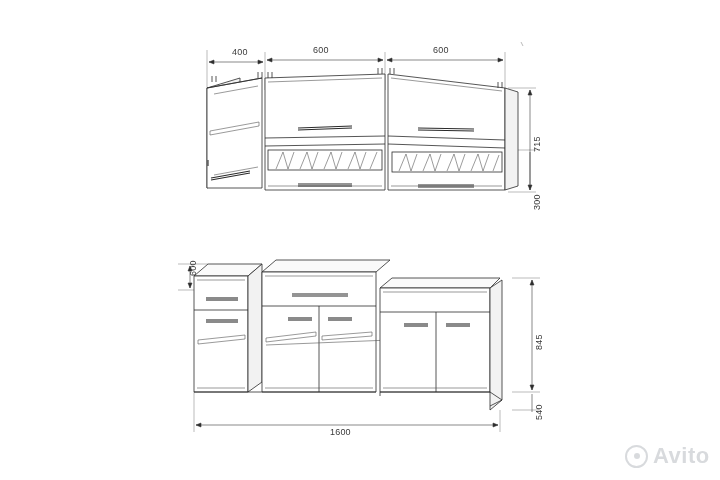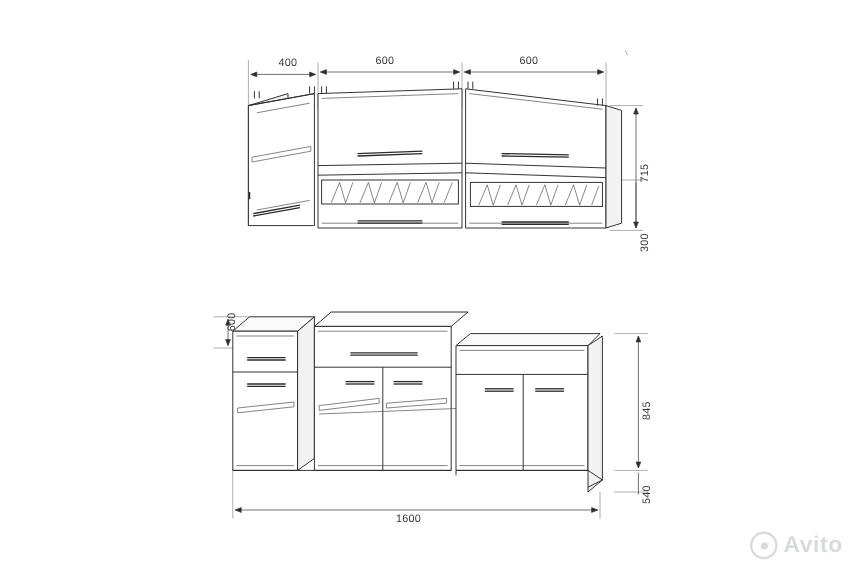--- a/index.html
+++ b/index.html
@@ -47,21 +47,21 @@
     position: absolute;
     left: 50%;
     top: 50%;
     width: 6px;
     height: 6px;
     margin: -3px 0 0 -3px;
     border-radius: 50%;
     background: #b9bdc2;
   }
   .wm-text {
-    font-size: 19px;
+    font-size: 22px;
     color: #b9bdc2;
     font-weight: bold;
     letter-spacing: 0.5px;
     text-align: right;
   }
   svg.draw {
     position: absolute;
     left: 0;
     top: 0;
   }

